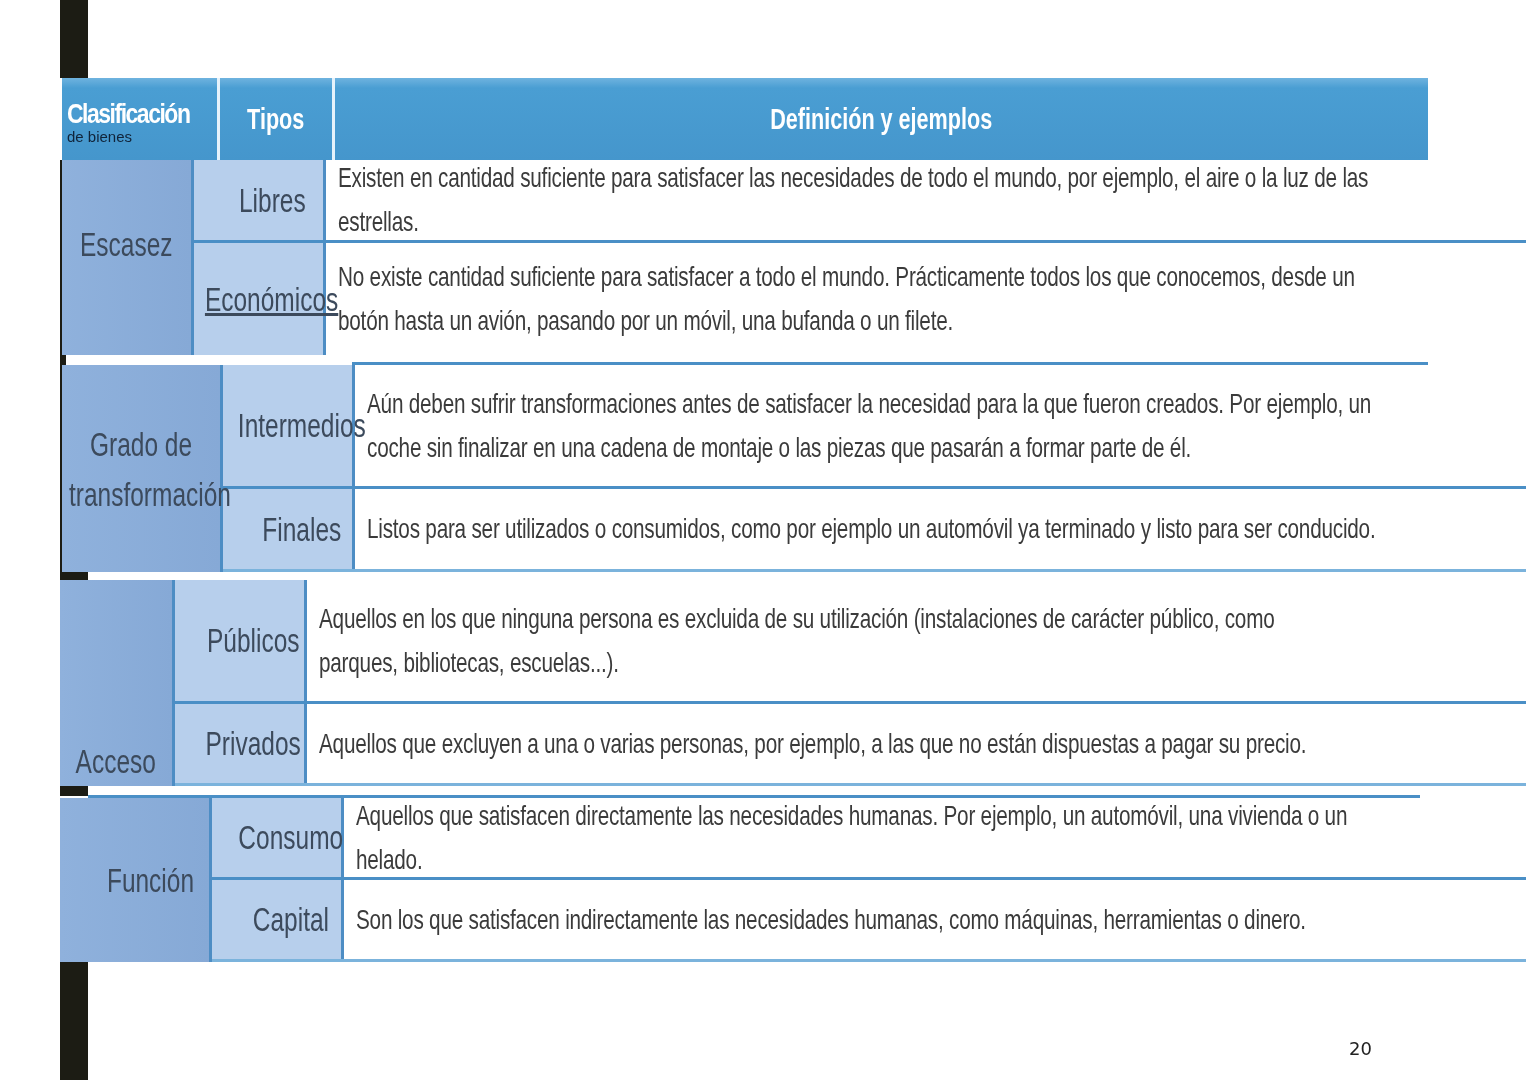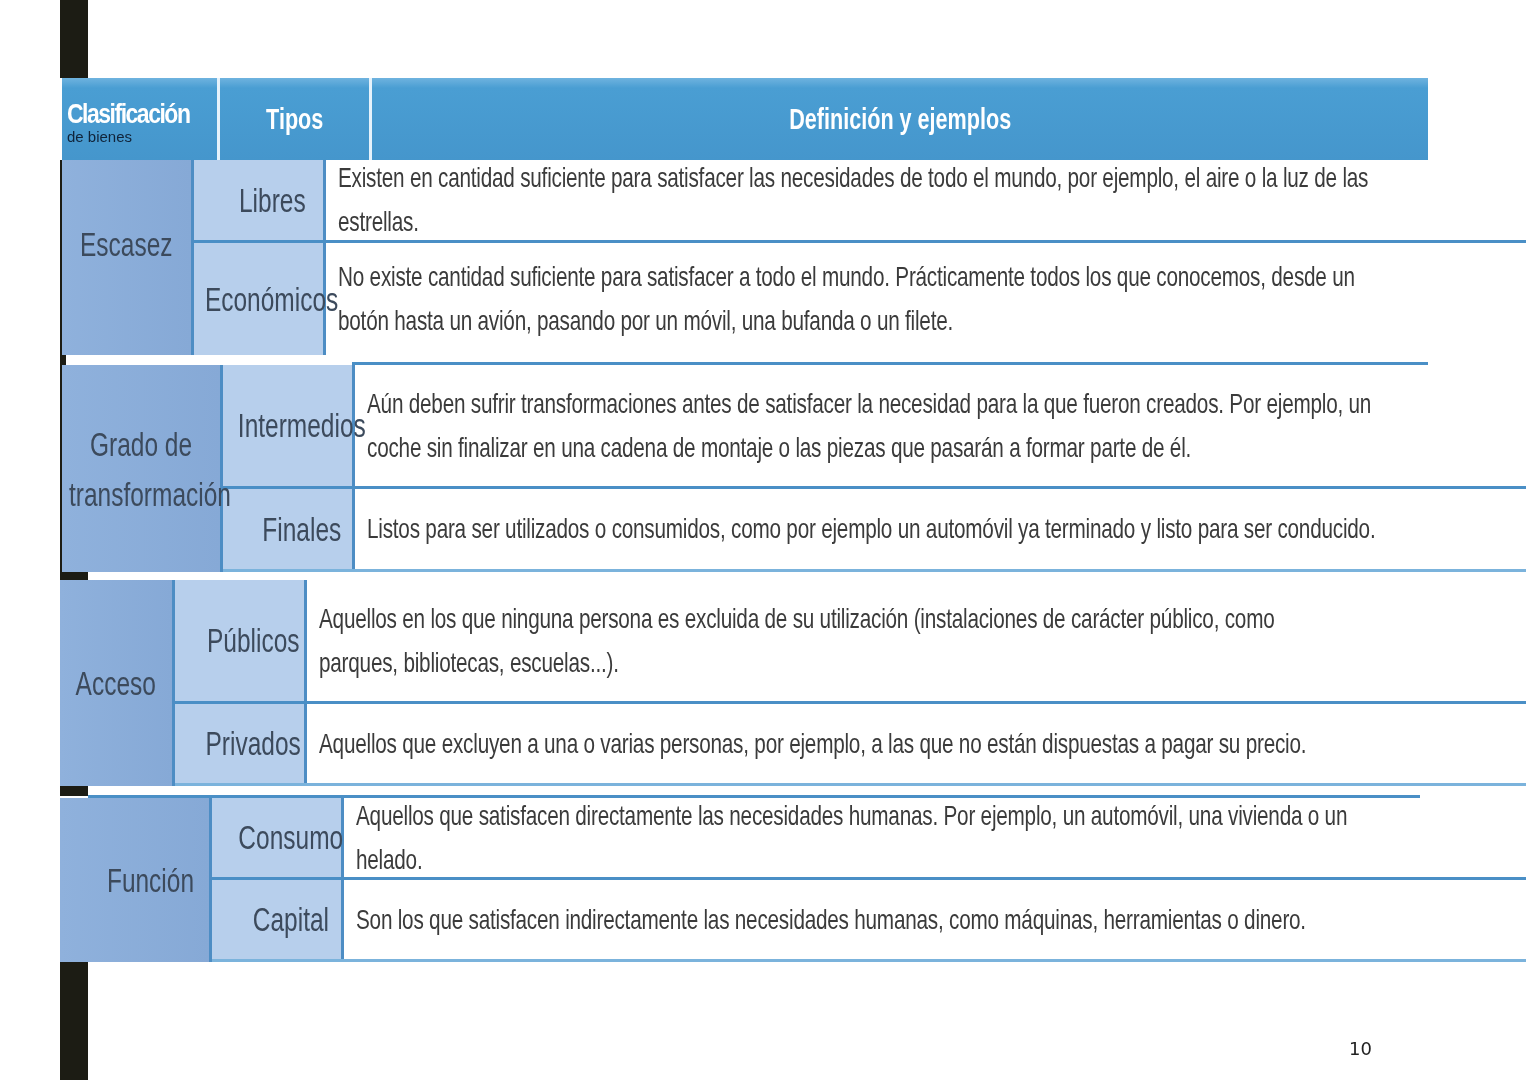--- a/index.html
+++ b/index.html
@@ -58,21 +58,21 @@
       margin-top: 6px;
     }
     .th-class .sub {
       font-size: 15px;
       color: #10243a;
       font-weight: normal;
       line-height: 16px;
       white-space: nowrap;
     }
     .th-types {
-      width: 152px;
+      width: 115px;
       border-right: 3px solid #e6f2fb;
       font-size: 30px;
     }
     .th-def {
       flex: 1;
       font-size: 30px;
     }
     .cond {
       display: inline-block;
       transform: scaleX(0.72);
@@ -175,21 +175,21 @@
   <div class="sub-rows">
     <div class="sub-row" style="height:83px;">
       <div class="type-cell" style="width:132px;">
         <span class="cond">Libres</span>
       </div>
       <div class="def-cell">
         <span class="def-text">Existen en cantidad suficiente para satisfacer las necesidades de todo el mundo, por ejemplo, el aire o la luz de las estrellas.</span>
       </div>
     </div>
     <div class="sub-row" style="height:112px; border-bottom:none;">
-      <div class="type-cell" style="width:132px;">
+      <div class="type-cell" style="width:132px;text-decoration:underline;">
         <span class="cond">Económicos</span>
       </div>
       <div class="def-cell">
         <span class="def-text">No existe cantidad suficiente para satisfacer a todo el mundo. Prácticamente todos los que conocemos, desde un botón hasta un avión, pasando por un móvil, una bufanda o un filete.</span>
       </div>
     </div>
   </div>
 </div>
 <div style="position:absolute; left:352px; top:362px; width:1076px; height:3px; background:#4a8fc6;"></div>
 
@@ -211,21 +211,21 @@
         <span class="cond">Finales</span>
       </div>
       <div class="def-cell">
         <span class="def-text">Listos para ser utilizados o consumidos, como por ejemplo un automóvil ya terminado y listo para ser conducido.</span>
       </div>
     </div>
   </div>
 </div>
 
 <div class="section" style="left:60px; top:580px; width:1364px; height:206px;">
-  <div class="cat-cell" style="width:158px;">
+  <div class="cat-cell" style="width:158px;align-items:flex-end;">
     <span class="cond">Acceso</span>
   </div>
   <div class="sub-rows">
     <div class="sub-row" style="height:124px;">
       <div class="type-cell" style="width:132px;">
         <span class="cond">Públicos</span>
       </div>
       <div class="def-cell">
         <span class="def-text">Aquellos en los que ninguna persona es excluida de su utilización (instalaciones de carácter público, como parques, bibliotecas, escuelas...).</span>
       </div>
@@ -259,13 +259,13 @@
       <div class="type-cell" style="width:132px;">
         <span class="cond">Capital</span>
       </div>
       <div class="def-cell">
         <span class="def-text">Son los que satisfacen indirectamente las necesidades humanas, como máquinas, herramientas o dinero.</span>
       </div>
     </div>
   </div>
 </div>
 
-<div class="page-number">10</div>
+<div class="page-number">20</div>
 
 </body></html>

